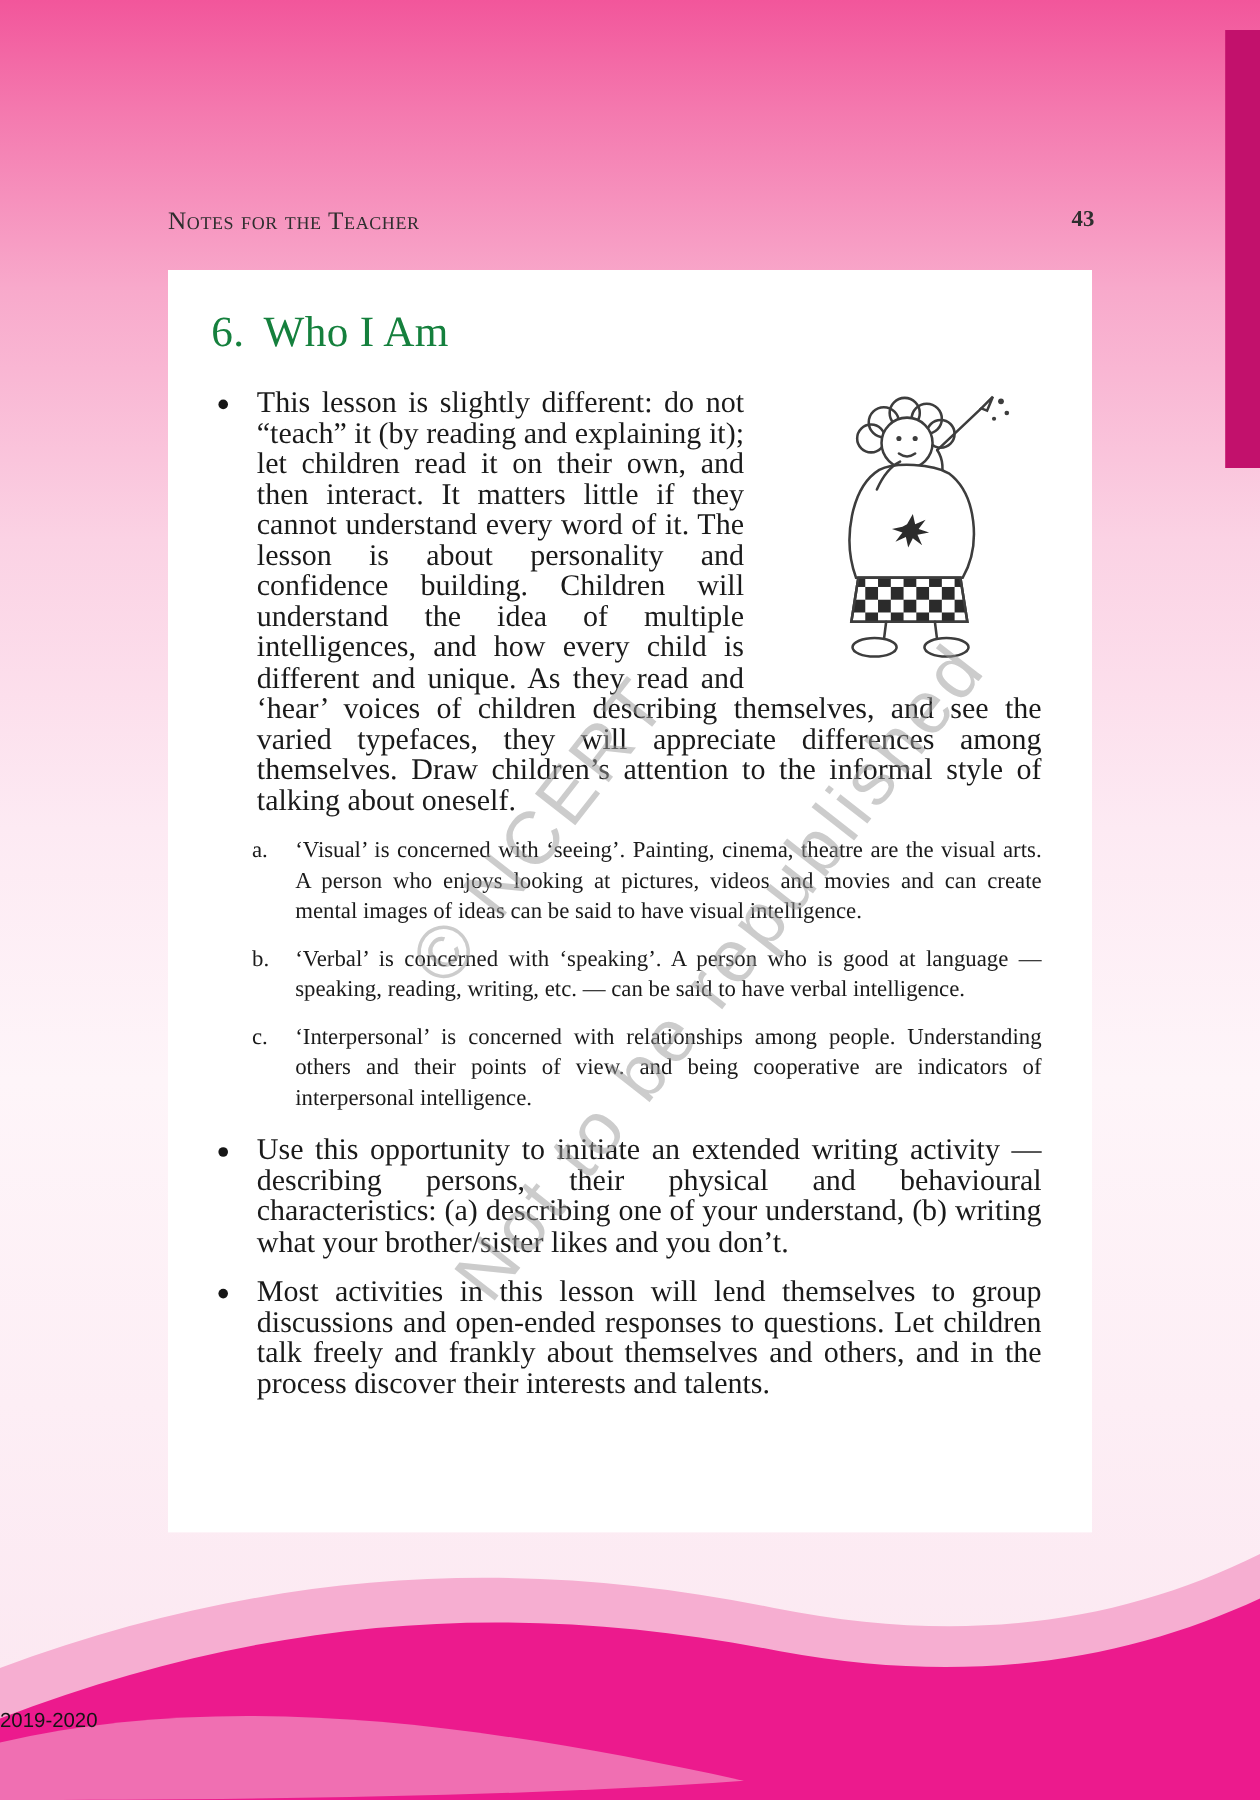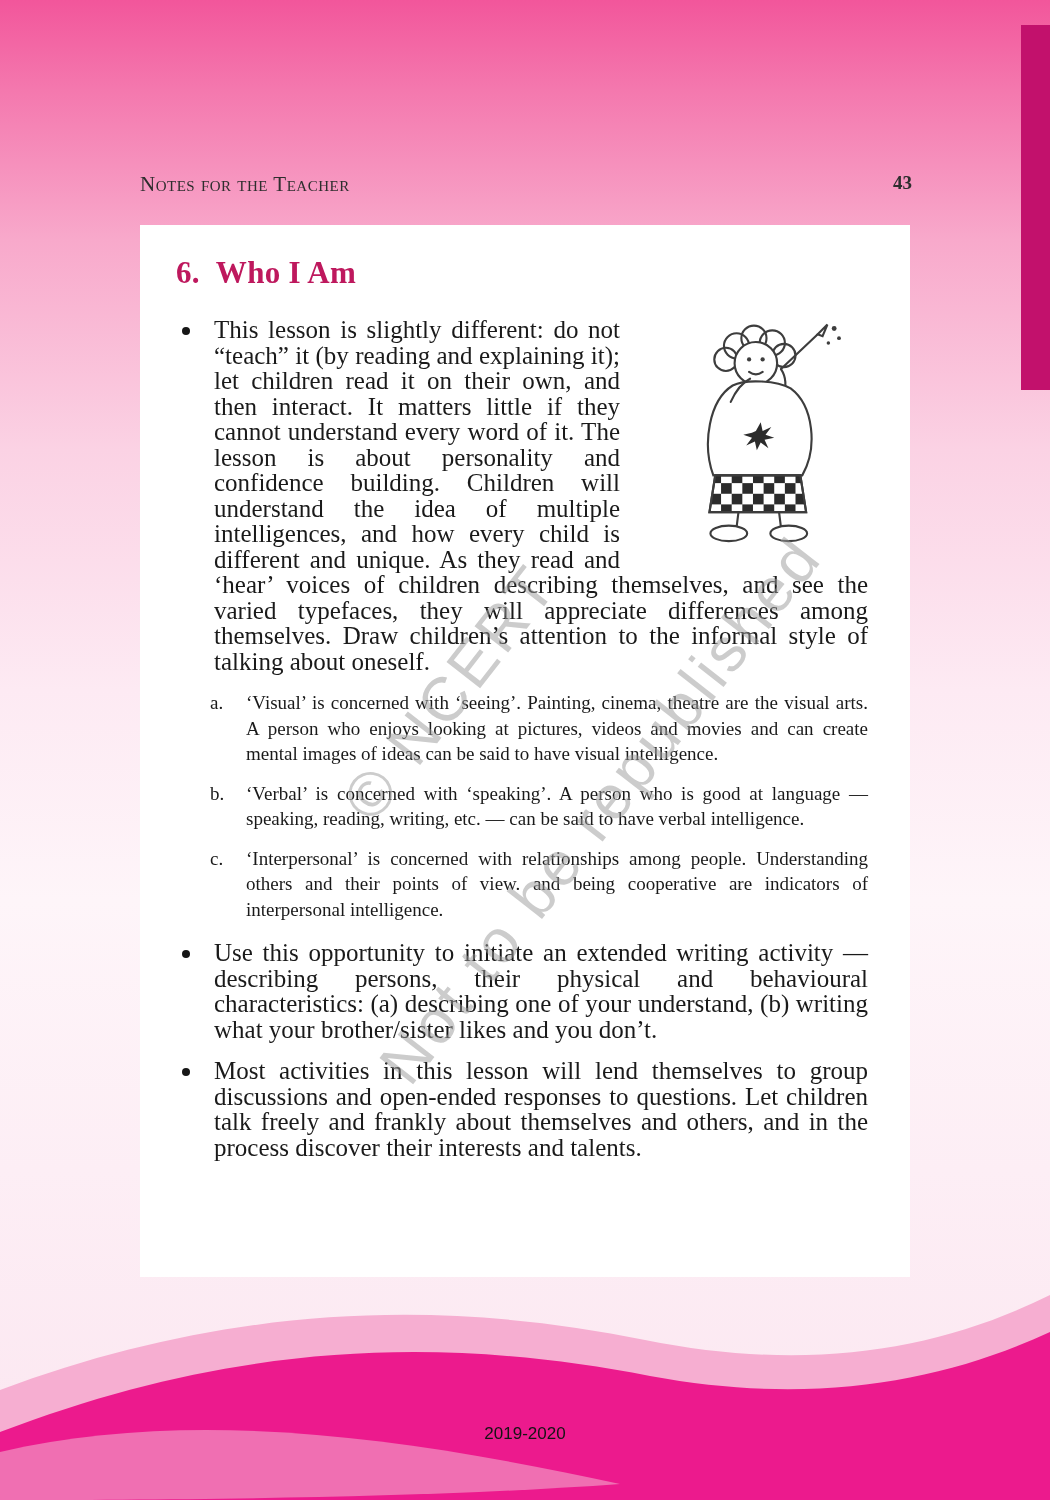--- a/index.html
+++ b/index.html
@@ -8,21 +8,21 @@
     background:linear-gradient(180deg,#f2569b 0%,#f478ae 6%,#f8a9cb 16%,#fbd2e4 30%,#fdeaf3 46%,#fef5f9 60%,#fdeef5 78%,#fbe6f0 100%);}
   .side-strip{position:absolute;right:0;top:25px;width:29px;height:365px;background:#c2116c;}
 
   .running-head{position:absolute;left:140px;right:138px;top:172px;display:flex;
     justify-content:space-between;align-items:flex-start;color:#2e2e2e;}
   .running-title{font-variant:small-caps;font-size:21px;letter-spacing:.5px;}
   .page-number{font-size:19px;font-weight:bold;}
 
   .card{position:absolute;left:140px;top:225px;width:770px;height:1052px;background:#ffffff;
     box-sizing:border-box;padding:30px 42px 0 36px;overflow:hidden;}
-  .title{margin:0 0 26px 0;font-size:31px;font-weight:bold;color:#be185d;letter-spacing:.3px;}
+  .title{margin:0 0 26px 0;font-size:36px;font-weight:normal;color:#15803d;letter-spacing:.3px;}
   .title .num{margin-right:16px;}
 
   .bullet{display:flex;margin-bottom:16px;}
   .dot{flex:0 0 8px;width:8px;height:8px;border-radius:50%;background:#161616;margin:10px 0 0 6px;}
   .bullet-body{margin-left:24px;flex:1;}
   .bullet-body p{margin:0;font-size:25px;line-height:25.5px;color:#1a1a1a;text-align:justify;}
 
   .illu{float:right;width:232px;height:232px;margin:-4px 0 4px 16px;}
   .illu svg{width:100%;height:100%;}
 
@@ -30,21 +30,21 @@
   .sub{display:flex;margin-bottom:14px;}
   .sub-label{flex:0 0 36px;font-size:19px;line-height:25.5px;color:#1a1a1a;}
   .sub p{margin:0;font-size:19px;line-height:25.5px;color:#1a1a1a;text-align:justify;flex:1;}
 
   .watermark{position:absolute;inset:0;display:flex;flex-direction:column;align-items:center;
     justify-content:center;gap:120px;transform:rotate(-52deg);pointer-events:none;
     font-family:"Liberation Sans",sans-serif;color:#9a9a9a;opacity:.5;}
   .watermark div{font-size:62px;letter-spacing:4px;white-space:nowrap;}
 
   .waves{position:absolute;left:0;bottom:0;width:1050px;height:260px;display:block;}
-  .footer{position:absolute;left:0;right:0;bottom:56px;text-align:center;z-index:5;
+  .footer{position:absolute;left:0;right:0;bottom:56px;z-index:5;
     font-family:"Liberation Sans",sans-serif;font-size:17px;color:#141414;}
 
   .sketch{stroke:#3d3d3d;stroke-width:2.2;fill:none;stroke-linecap:round;stroke-linejoin:round;}
   .sketch-fill{fill:#ffffff;stroke:#3d3d3d;stroke-width:2.2;}
 </style>
 </head>
 <body>
 
 <div class="page">
 

